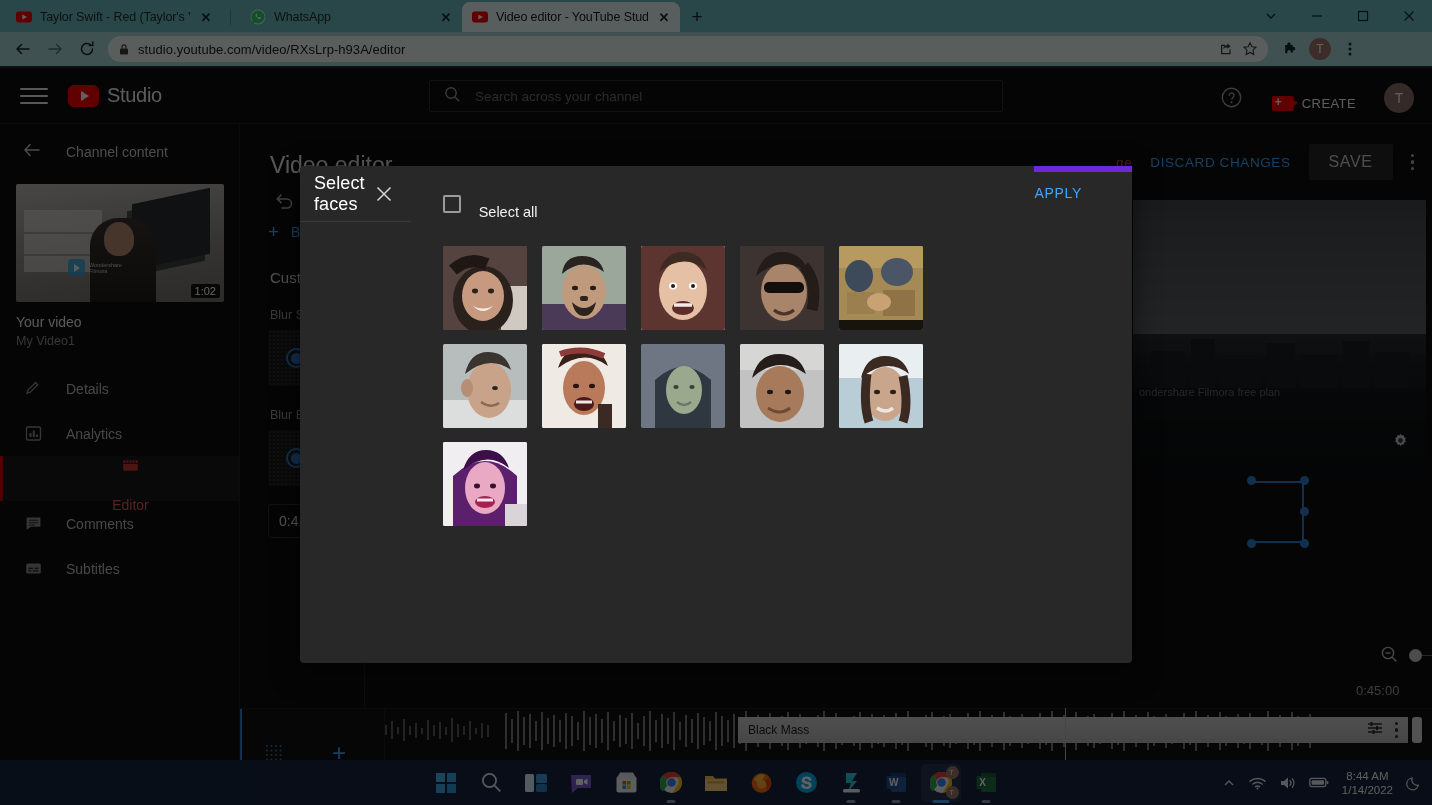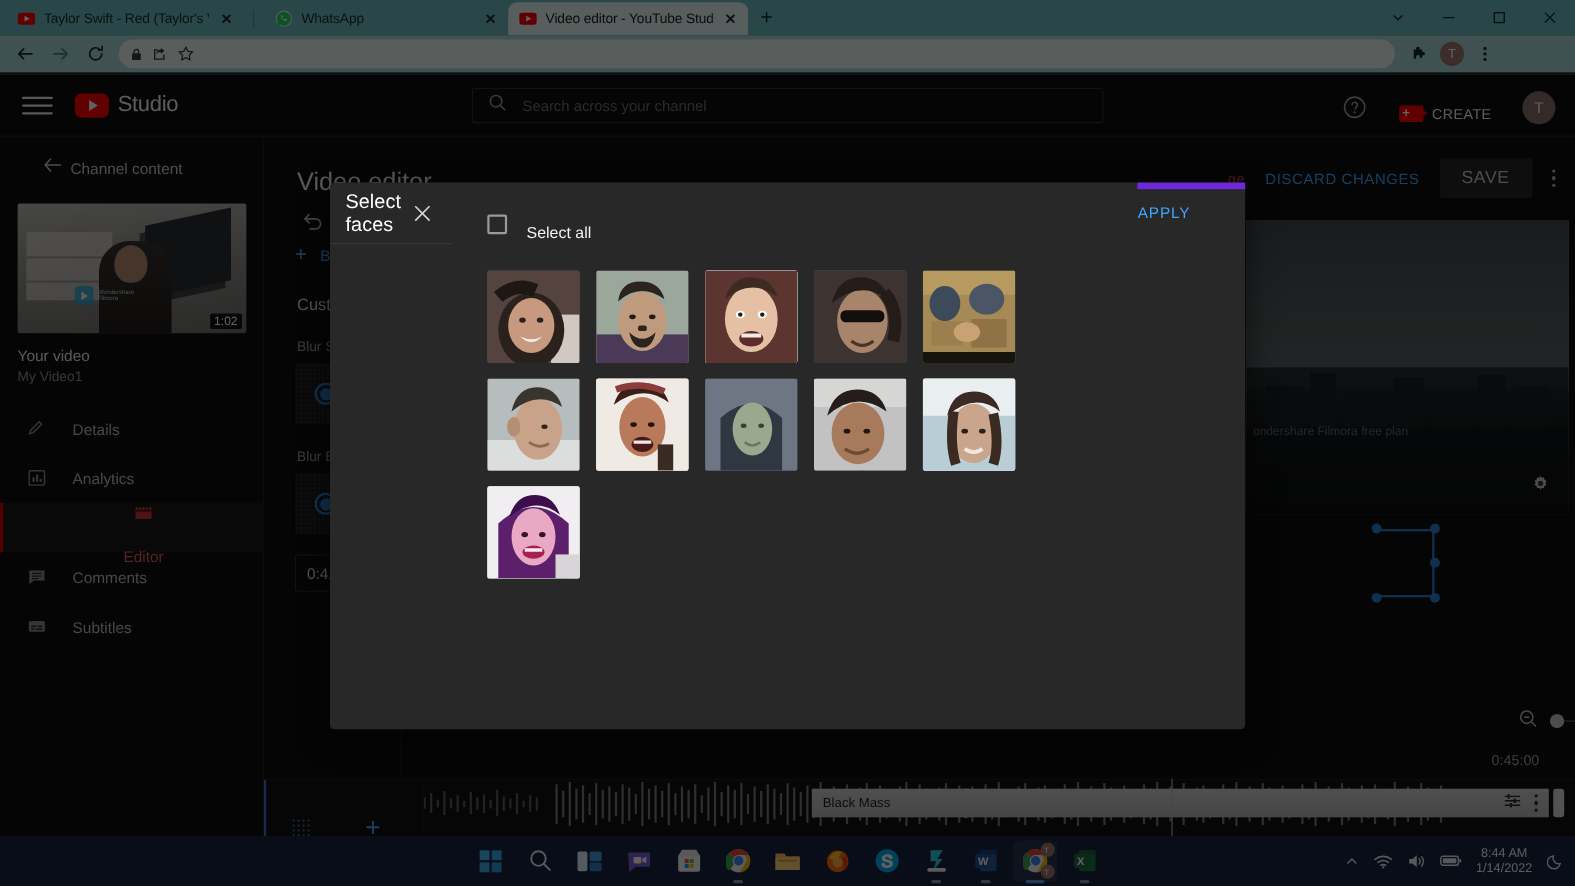--- a/index.html
+++ b/index.html
@@ -141,21 +141,21 @@
   .avatar-hdr {
     width: 30px; height: 30px; border-radius: 50%; background: #8a6f68;
     color: #f3f3f3; font-size: 14px; display: flex; align-items: center; justify-content: center;
   }
 
   
   .sidebar {
     position: absolute; top: 56px; left: 0; width: 240px; height: 636px;
     background: #0f0f0f; border-right: 1px solid #1f1f1f;
   }
-  .chan-back { display: flex; align-items: center; gap: 6px; padding: 16px 0 16px 38px; }
+  .chan-back { display: flex; align-items: center; gap: 24px; padding: 16px 0 16px 22px; }
   .chan-back-label { color: #c8c8c8; font-size: 14px; }
   .vid-thumb {
     margin: 4px 16px 0 16px; width: 208px; height: 118px;
     position: relative; border-radius: 2px; overflow: hidden;
     background: linear-gradient(160deg,#8c8c8a 0%,#6e6d6b 40%,#4c4b49 100%);
   }
   .vt-room { position:absolute; inset:0;
     background:
       linear-gradient(180deg, rgba(225,222,216,0.55) 0%, rgba(195,192,186,0.45) 48%, rgba(150,148,143,0.5) 100%);
   }
@@ -452,20 +452,21 @@
           <path d="M14.8 2v3.4h-3.4" stroke="#16292a" stroke-width="1.5" fill="none" stroke-linecap="round" stroke-linejoin="round"></path>
         </svg>
     </div>
     <div class="omnibox">
       <span class="omni-icon">
         <svg width="12" height="13" viewBox="0 0 12 13">
             <rect x="2" y="5.4" width="8" height="6.2" rx="1" fill="#3b3b3b"></rect>
             <path d="M4 5.4V3.9a2 2 0 014 0v1.5" stroke="#3b3b3b" stroke-width="1.2" fill="none"></path>
           </svg>
       </span>
+      <span class="omnibox-url">studio.youtube.com/video/RXsLrp-h93A/editor</span>
       <span class="omni-icon">
         <svg width="15" height="15" viewBox="0 0 15 15">
             <path d="M11 7.5v4.2H2.6V3.4H6" stroke="#2a3b3c" stroke-width="1.2" fill="none"></path>
             <path d="M8.2 1.6l3.4 2.6-3.4 2.6V5.3C6 5.3 4.7 6 4 7.4c.2-2.6 1.8-4 4.2-4.1z" fill="#2a3b3c"></path>
           </svg>
       </span>
       <span class="omni-icon">
         <svg width="16" height="16" viewBox="0 0 16 16">
             <path d="M8 1.8l1.85 3.9 4.15.55-3 2.95.75 4.2L8 11.4 4.25 13.4 5 9.2 2 6.25l4.15-.55z" stroke="#2a3b3c" stroke-width="1.1" fill="none"></path>
           </svg>

